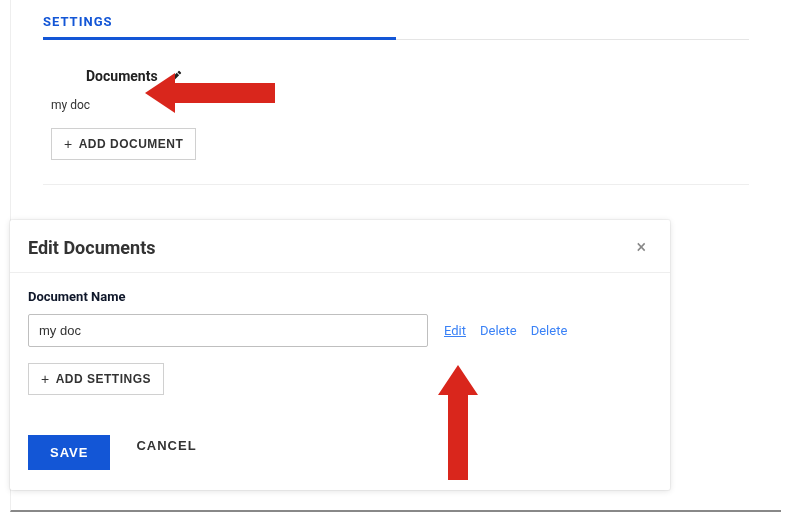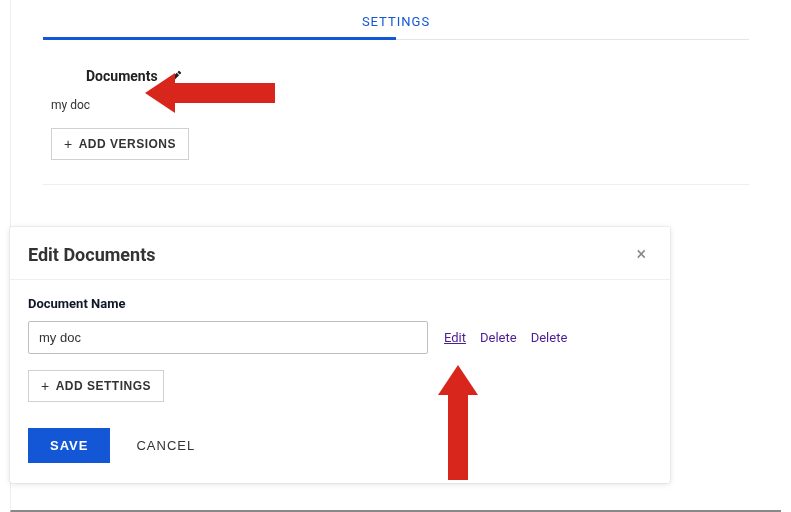--- a/index.html
+++ b/index.html
@@ -22,24 +22,24 @@
     border-bottom: 2px solid #888;
   }
   .tabs {
     display: flex;
     border-bottom: 1px solid #e5e5e5;
     margin: 0 32px 0 32px;
     position: relative;
   }
   .tab {
     flex: 1;
-    text-align: center;
+    text-align: left;
     padding: 14px 0 10px 0;
     font-size: 13px;
-    font-weight: 400;
+    font-weight: 700;
     letter-spacing: 1px;
     color: #888;
     cursor: pointer;
   }
   .tab.active { color: #1356d6; }
   .tab-underline {
     position: absolute;
     bottom: -1px;
     left: 0;
     width: 50%;
@@ -81,21 +81,21 @@
   }
   .plus { font-size: 14px; font-weight: 400; line-height: 1; }
   .divider {
     border-top: 1px solid #eee;
     margin: 14px 0 0 0;
   }
   
   .panel {
     position: absolute;
     left: 10px;
-    top: 227px;
+    top: 220px;
     width: 660px;
     background: #fff;
     box-shadow: 0 1px 6px rgba(0,0,0,0.12), 0 0 0 1px rgba(0,0,0,0.04);
     border-radius: 2px;
     padding-bottom: 8px;
   }
   .panel-header {
     display: flex;
     align-items: center;
     justify-content: space-between;
@@ -135,45 +135,46 @@
     border: 1px solid #bfbfbf;
     border-radius: 2px;
     color: #333;
   }
   .link-actions {
     display: flex;
     gap: 14px;
     font-size: 13px;
   }
   .link {
-    color: #4c1d95;
+    color: #3b82f6;
     cursor: pointer;
   }
   .link.underlined { text-decoration: underline; }
   .panel-footer {
     display: flex;
     align-items: center;
     gap: 20px;
     padding: 22px 18px 12px 18px;
   }
   .btn-primary {
     background: #1356d6;
     color: #fff;
     border: none;
     padding: 10px 22px;
     font-size: 13px;
     font-weight: 700;
     letter-spacing: 1px;
     cursor: pointer;
+    margin-top: 14px;
   }
   .btn-text {
     background: none;
     border: none;
     font-size: 13px;
-    font-weight: 400;
+    font-weight: 700;
     letter-spacing: 1px;
     color: #333;
     cursor: pointer;
   }
   
   .arrow {
     position: absolute;
     pointer-events: none;
   }
 </style>
@@ -191,21 +192,21 @@
       <span class="section-title">Documents</span>
       <span class="pencil">
         <svg width="15" height="15" viewBox="0 0 24 24">
             <path d="M3 17.25V21h3.75L17.81 9.94l-3.75-3.75L3 17.25zM20.71 7.04a1 1 0 0 0 0-1.41l-2.34-2.34a1 1 0 0 0-1.41 0l-1.83 1.83 3.75 3.75 1.83-1.83z" fill="#222"></path>
           </svg>
       </span>
     </div>
     <div class="doc-item">my doc</div>
     <button class="btn-outline">
       <span class="plus">+</span>
-      <span>ADD VERSIONS</span>
+      <span>ADD DOCUMENT</span>
     </button>
   </div>
   <div class="divider" style="margin-left:32px;margin-right:32px"></div>
 </div>
 
 <div class="panel">
   <div class="panel-header">
     <div class="panel-title">Edit Documents</div>
     <div class="close-x">×</div>
   </div>

